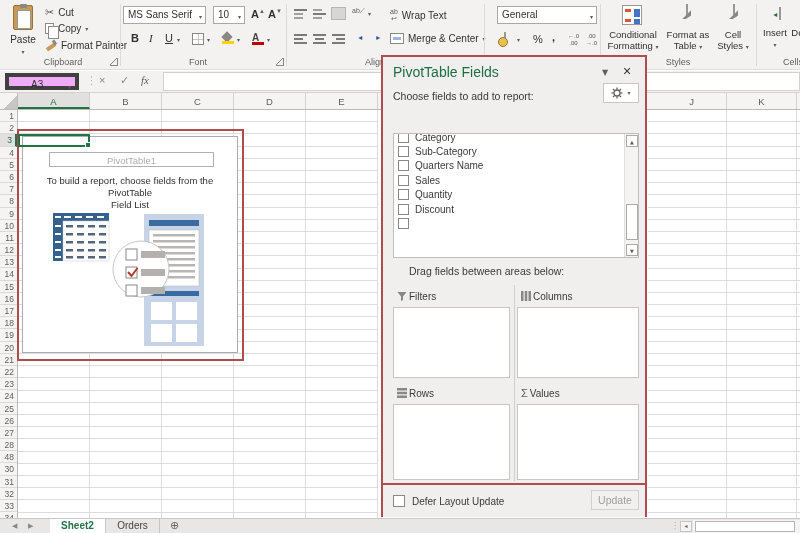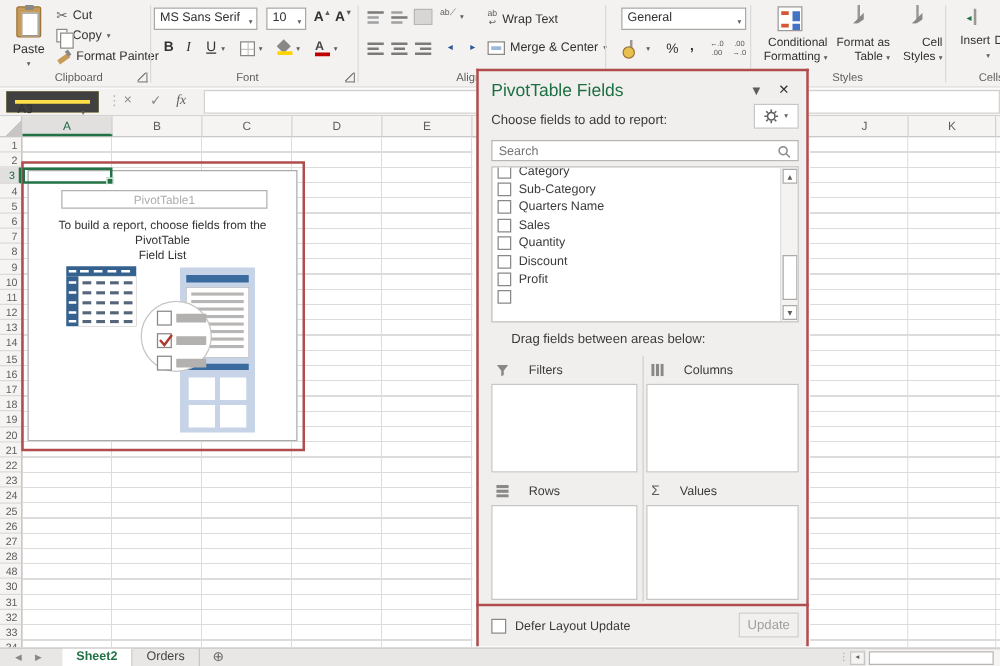--- a/index.html
+++ b/index.html
@@ -55,24 +55,24 @@
 
 .ic-money{width:15px;height:13px;border:1px solid #9a9894;background:#fff;position:relative}
 .ic-money::after{content:"";position:absolute;right:-3px;bottom:-3px;width:8px;height:8px;border-radius:50%;background:#e8c14d;border:1px solid #9c7437}
 .minitxt{position:absolute;font-size:6px;color:#555;line-height:1.2;text-align:center;white-space:pre}
 .ic-cf{width:20px;height:20px;background:linear-gradient(#d65532,#d65532) 2px 3px/6px 3px no-repeat,linear-gradient(#d65532,#d65532) 2px 13px/6px 3px no-repeat,linear-gradient(#4472c4,#4472c4) 11px 3px/6px 8px no-repeat,linear-gradient(#4472c4,#4472c4) 11px 13px/6px 5px no-repeat,#fff;border:1px solid #9a9894}
 .ic-fat{width:20px;height:20px;border:1px solid #9a9894;background:linear-gradient(#9cb9dd,#9cb9dd) 0 0/20px 5px no-repeat,linear-gradient(#c8c6c4,#c8c6c4) 0 10px/20px 1px no-repeat,linear-gradient(#c8c6c4,#c8c6c4) 6px 0/1px 20px no-repeat,linear-gradient(#c8c6c4,#c8c6c4) 13px 0/1px 20px no-repeat,#fff;position:relative}
 .ic-fat::after,.ic-cs::after{content:"";position:absolute;right:-4px;bottom:-3px;width:9px;height:9px;background:#8a8886;clip-path:polygon(0 100%,100% 0,100% 60%,40% 100%)}
 .ic-cs{width:20px;height:20px;border:1px solid #9a9894;background:linear-gradient(#bdd7ee,#bdd7ee) 2px 2px/16px 7px no-repeat,linear-gradient(#c8c6c4,#c8c6c4) 0 12px/20px 1px no-repeat,#fff;position:relative}
 .ic-cells{width:18px;height:14px;border:1px solid #9a9894;background:linear-gradient(#c8c6c4,#c8c6c4) 0 50%/100% 1px no-repeat,linear-gradient(#c8c6c4,#c8c6c4) 50% 0/1px 100% no-repeat,#fff;position:relative}
 .ic-cells.ins::before{content:"◂";position:absolute;left:-7px;top:2px;font-size:8px;color:#217346;font-family:"DejaVu Sans",sans-serif}
-.two-line{position:absolute;text-align:right;font-size:9.5px;color:#323130;line-height:11px;white-space:nowrap}
+.two-line{position:absolute;text-align:center;font-size:9.5px;color:#323130;line-height:11px;white-space:nowrap}
 
 .fbar{left:0;top:71px;width:800px;height:22px;background:#f4f2f1;border-bottom:1px solid #d4d2d0}
-.namebox{position:absolute;left:5px;top:2px;width:74px;height:17px;background:#fde047;border:7px solid #404040;padding:2px 0 0 2px;font-size:10px;color:#323130}
+.namebox{position:absolute;left:5px;top:2px;width:74px;height:17px;background:#f0abfc;border:4px solid #404040;padding:2px 0 0 22px;font-size:10px;color:#323130}
 .namebox .cdd{position:absolute;right:4px;top:6px;font-size:6px;color:#605e5c}
 .fx-btn{position:absolute;top:3px;font-size:11px;color:#8a8886}
 .finput{position:absolute;left:163px;top:1px;width:637px;height:19px;background:#fff;border:1px solid #d4d2d0}
 
 .colheads{left:0;top:93px;width:800px;height:17px;background:#f5f4f3;border-bottom:1px solid #bdbbb9}
 .corner{position:absolute;left:0;top:0;width:18px;height:16px;border-right:1px solid #bdbbb9;background:linear-gradient(135deg,transparent 60%,#c8c6c4 60%)}
 .chead{position:absolute;top:0;height:16px;text-align:center;font-size:9.5px;color:#605e5c;padding-top:3px;border-right:1px solid #d4d2d0}
 .chead.sel{background:#e2e0df;border-bottom:2px solid #217346;color:#1e6b44}
 .rowgut{left:0;top:110px;width:18px;height:408px;overflow:hidden;background:#f5f4f3;border-right:1px solid #bdbbb9}
 .rownum{height:12.2px;font-size:8.5px;color:#605e5c;text-align:right;padding:1px 3px 0 0;border-bottom:1px solid #dcdad8}
@@ -103,21 +103,21 @@
 .searchbox{position:absolute;left:10px;top:55px;width:246px;height:17px;background:#fff;border:1px solid #b8b6b4;font-size:10px;color:#767472;padding:3px 0 0 5px}
 .fieldlist{position:absolute;left:10px;top:76px;width:246px;height:125px;background:#fff;border:1px solid #c0bebc;overflow:hidden}
 .fitem{display:flex;align-items:center;gap:6px;height:14.4px;padding-left:4px}
 .fitem:first-child{margin-top:-4px}
 .cb{width:11px;height:11px;border:1px solid #8a8886;background:#fff;flex:0 0 auto}
 .flab{font-size:10px;color:#3b3a39;white-space:nowrap}
 .lscroll{position:absolute;right:0;top:0;bottom:0;width:14px;background:#f4f3f2;border-left:1px solid #e1dfdd}
 .sbtn{position:absolute;left:1px;width:12px;height:12px;background:#fff;border:1px solid #acaaa8;font-size:5px;color:#605e5c;text-align:center;padding-top:3px;font-family:"DejaVu Sans",sans-serif}
 .sthumb{position:absolute;left:1px;top:70px;width:12px;height:36px;background:#fff;border:1px solid #acaaa8}
 .draglab{position:absolute;left:26px;top:208px;font-size:10.5px;color:#3b3a39}
-.ahead{position:absolute;height:14px;display:flex;align-items:center;gap:16px;font-size:10px;color:#3b3a39}
+.ahead{position:absolute;height:14px;display:flex;align-items:center;gap:2px;font-size:10px;color:#3b3a39}
 .abox{position:absolute;background:#fff;border:1px solid #c8c6c4}
 .avline{position:absolute;left:131px;top:228px;width:1px;height:196px;background:#d2d0ce}
 .sigma{font-size:11px;color:#605e5c}
 .deferrow{position:absolute;left:10px;top:438px;display:flex;align-items:center;gap:7px}
 .updbtn{position:absolute;left:208px;top:433px;width:48px;height:20px;background:#f1f0ef;border:1px solid #d2d0ce;text-align:center;font-size:10.5px;color:#a19f9d;padding-top:3px}
 
 .tabbar{left:0;top:518px;width:800px;height:15px;background:#e9e7e6;border-top:1px solid #cac8c6}
 .tnav{position:absolute;top:3px;font-size:7px;color:#8a8886;font-family:"DejaVu Sans",sans-serif}
 .stab{position:absolute;top:0;height:15px;text-align:center;font-size:10px;padding-top:1px;border-right:1px solid #c8c6c4}
 .stab.active{background:#fff;color:#217346;font-weight:bold}
@@ -402,27 +402,20 @@
           <line x1="0.5" y1="6" x2="2.5" y2="6"></line>
             <line x1="9.5" y1="6" x2="11.5" y2="6"></line>
           <line x1="2" y1="2" x2="3.4" y2="3.4"></line>
             <line x1="8.6" y1="8.6" x2="10" y2="10"></line>
           <line x1="2" y1="10" x2="3.4" y2="8.6"></line>
             <line x1="8.6" y1="3.4" x2="10" y2="2"></line>
         </g>
       </svg>
       <span class="dd">▾</span>
     </div>
-    <div class="searchbox">
-      <span>Search</span>
-      <svg width="11" height="11" viewBox="0 0 11 11" style="position:absolute;right:5px;top:3px">
-        <circle cx="4.5" cy="4.5" r="3.2" fill="none" stroke="#8a8886" stroke-width="1.2"></circle>
-        <line x1="7" y1="7" x2="10" y2="10" stroke="#8a8886" stroke-width="1.2"></line>
-      </svg>
-    </div>
     <div class="fieldlist" id="fieldlist">
       <div class="fitem">
           <span class="cb"></span>
           <span class="flab">Category</span>
         </div>
         <div class="fitem">
           <span class="cb"></span>
           <span class="flab">Sub-Category</span>
         </div>
         <div class="fitem">
@@ -433,24 +426,20 @@
           <span class="cb"></span>
           <span class="flab">Sales</span>
         </div>
         <div class="fitem">
           <span class="cb"></span>
           <span class="flab">Quantity</span>
         </div>
         <div class="fitem">
           <span class="cb"></span>
           <span class="flab">Discount</span>
-        </div>
-        <div class="fitem">
-          <span class="cb"></span>
-          <span class="flab">Profit</span>
         </div>
         <div class="fitem">
           <span class="cb"></span>
         </div>
         <div class="lscroll">
         <span class="sbtn" style="top:1px">▲</span>
         <span class="sthumb"></span>
         <span class="sbtn" style="bottom:1px">▼</span>
       </div>
     </div>

